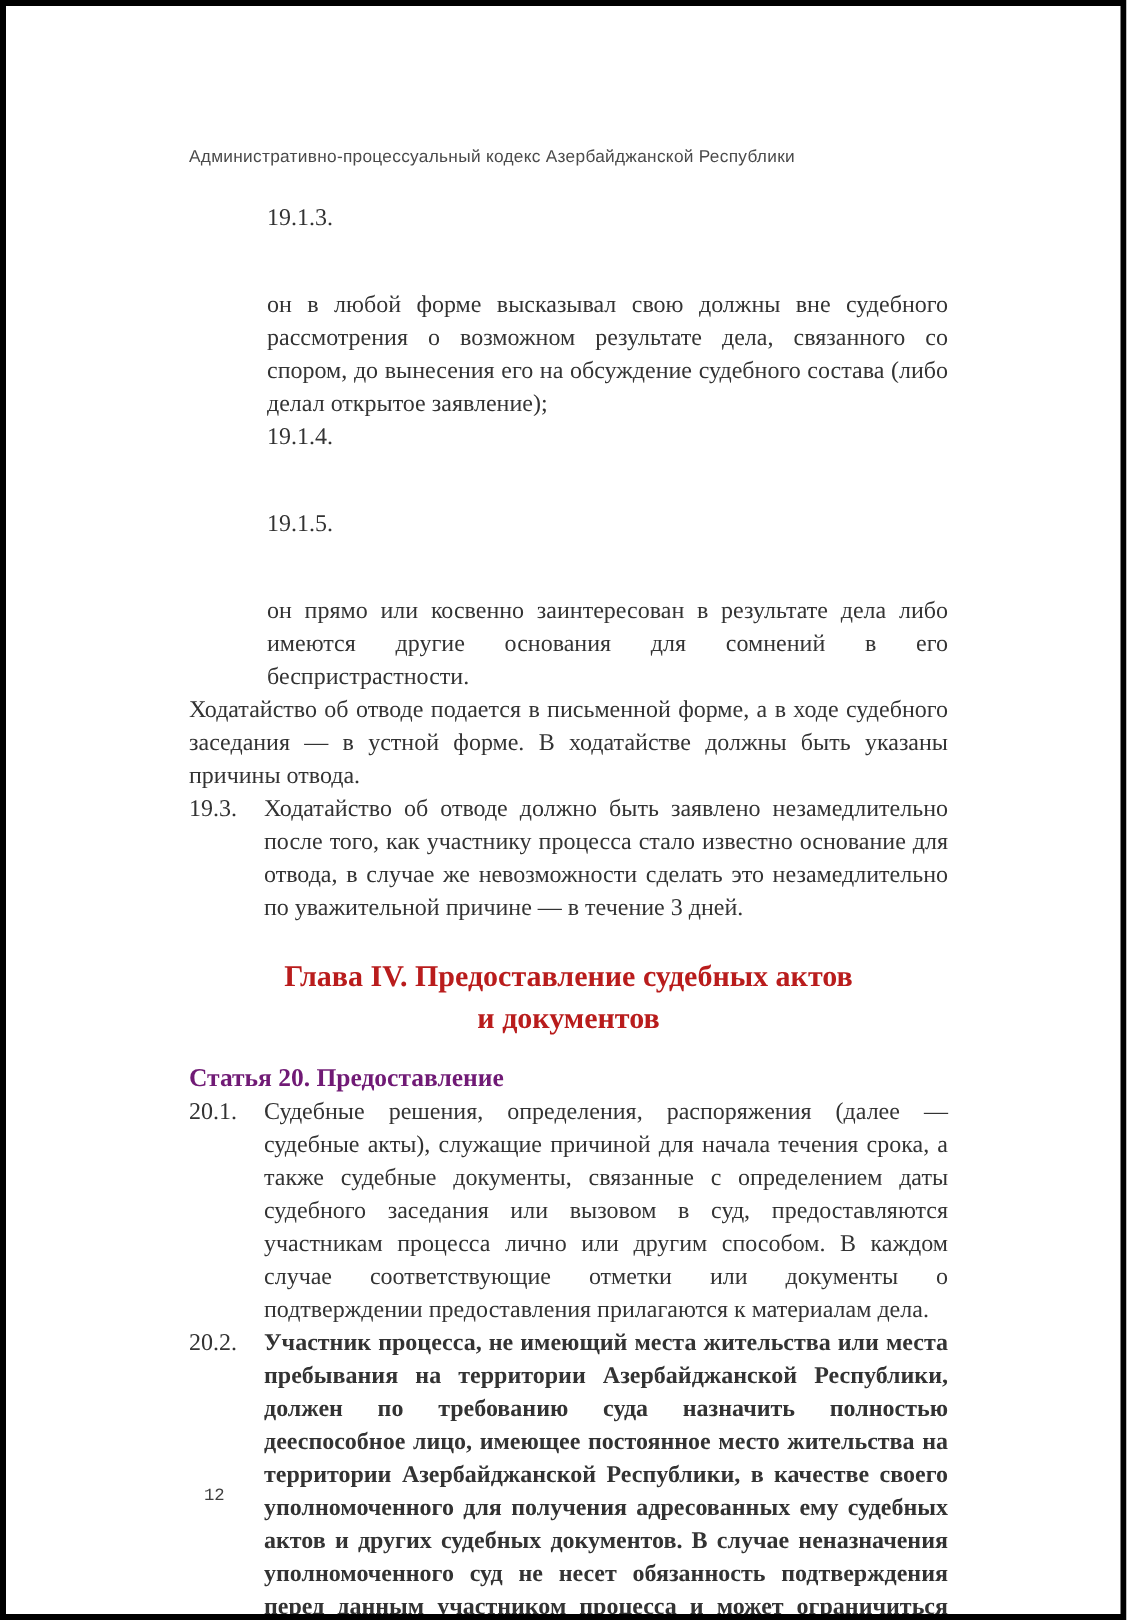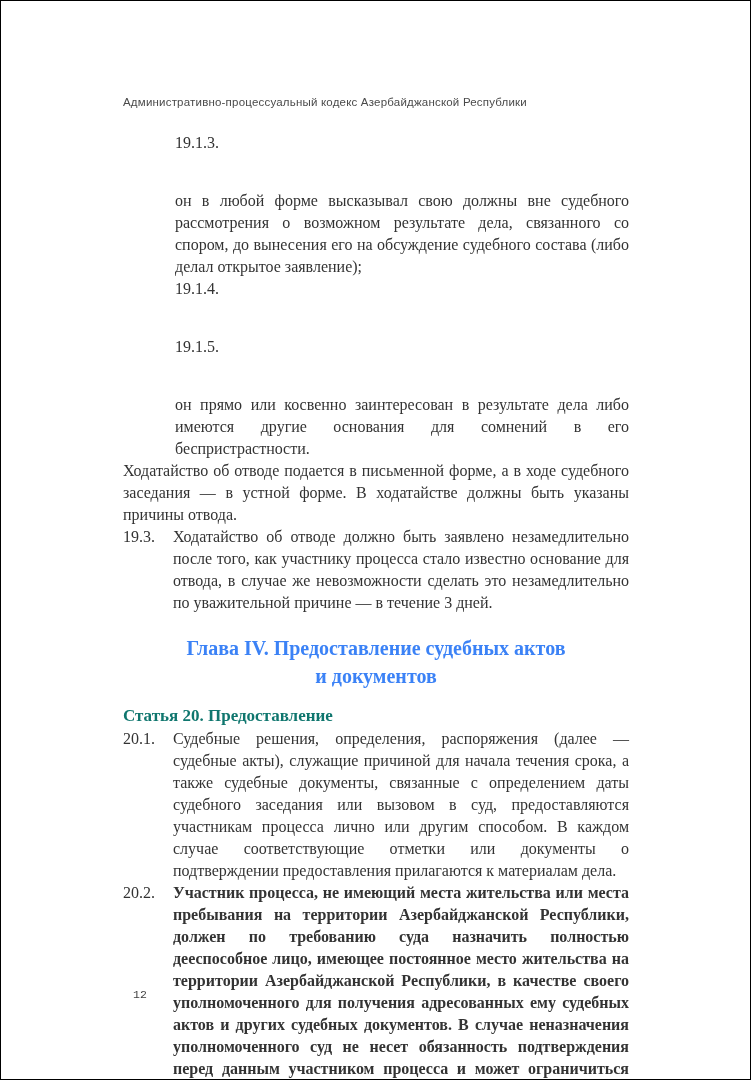--- a/index.html
+++ b/index.html
@@ -6,21 +6,21 @@
     margin: 0;
     padding: 0;
     background: #ffffff;
   }
   .page {
     position: relative;
     width: 751px;
     height: 1080px;
     background: #ffffff;
     box-sizing: border-box;
-    border: 1px solid #000000;
+    border: 4px solid #000000;
     overflow: hidden;
     font-family: "Liberation Serif", "DejaVu Serif", serif;
   }
   .running-header {
     position: absolute;
     left: 122px;
     top: 94px;
     font-family: "Liberation Sans", "DejaVu Sans", sans-serif;
     font-size: 11.5px;
     line-height: 14px;
@@ -65,28 +65,28 @@
   .clause .txt.justify-last {
     text-align-last: justify;
     font-weight: bold;
   }
   .chapter-heading {
     margin-top: 20px;
     text-align: center;
     font-weight: bold;
     font-size: 20px;
     line-height: 28px;
-    color: #3b82f6;
+    color: #b91c1c;
   }
   .article-heading {
     margin-top: 14px;
     font-weight: bold;
     font-size: 17px;
     line-height: 24px;
-    color: #0f766e;
+    color: #701a75;
   }
   .page-number {
     position: absolute;
     left: 132px;
     top: 987px;
     font-family: Liberation Mono, monospace;
     font-size: 11.5px;
     color: #3f3f3f;
   }
 </style>

